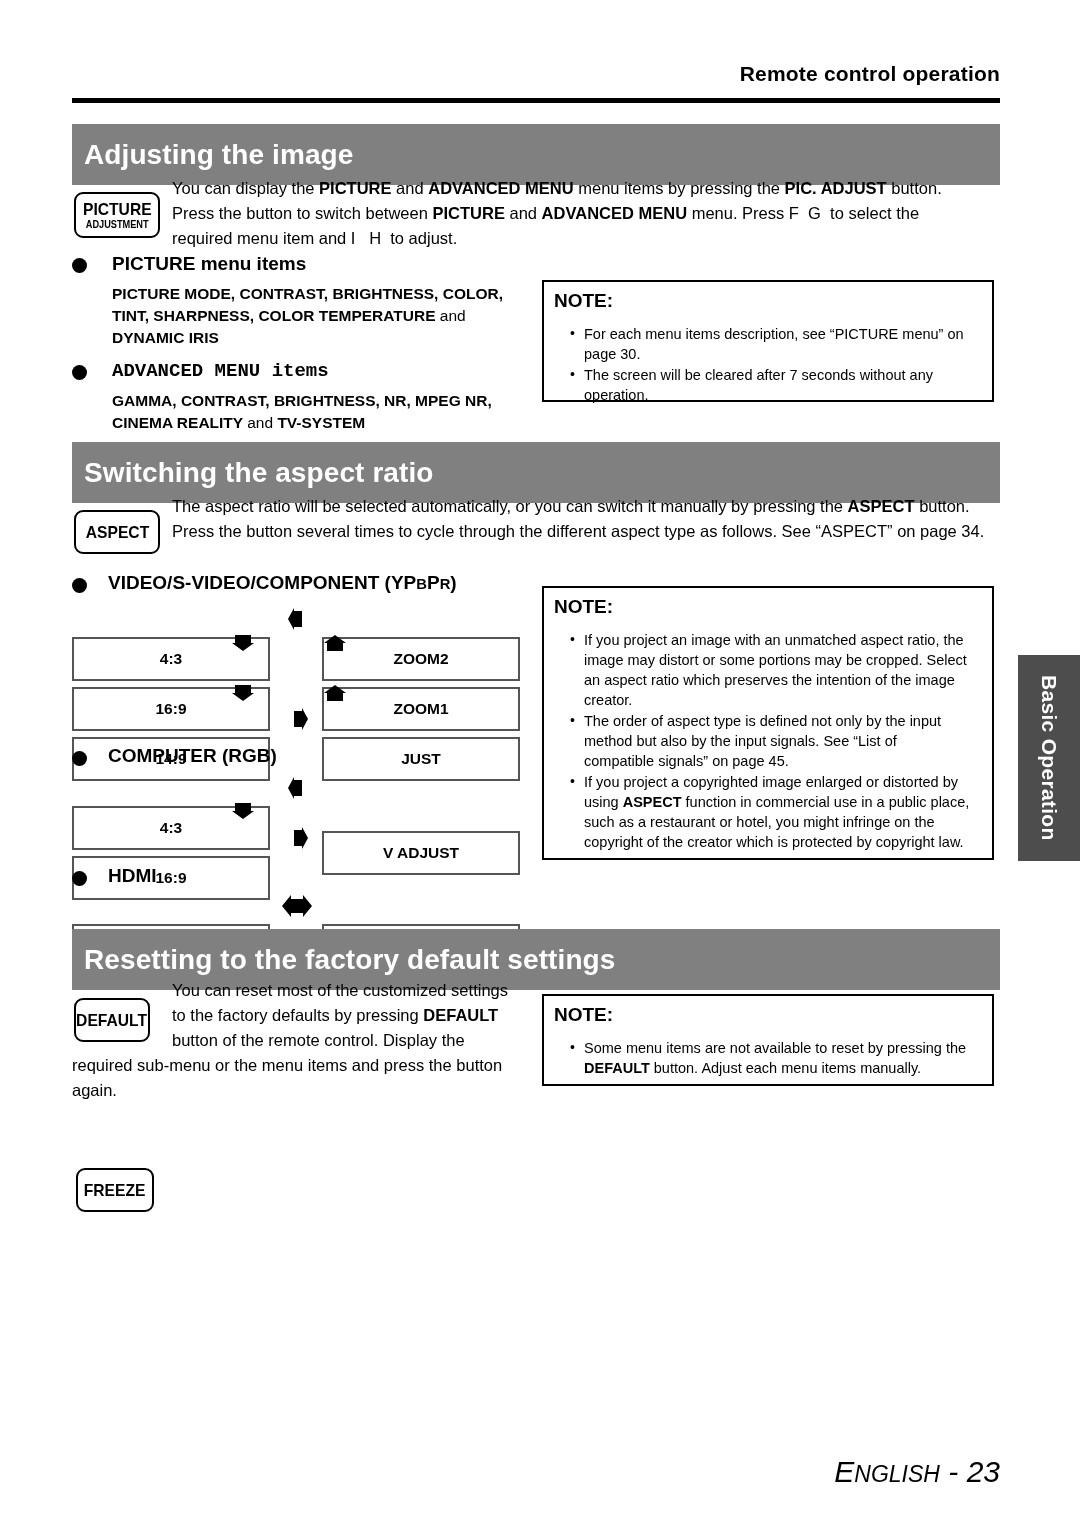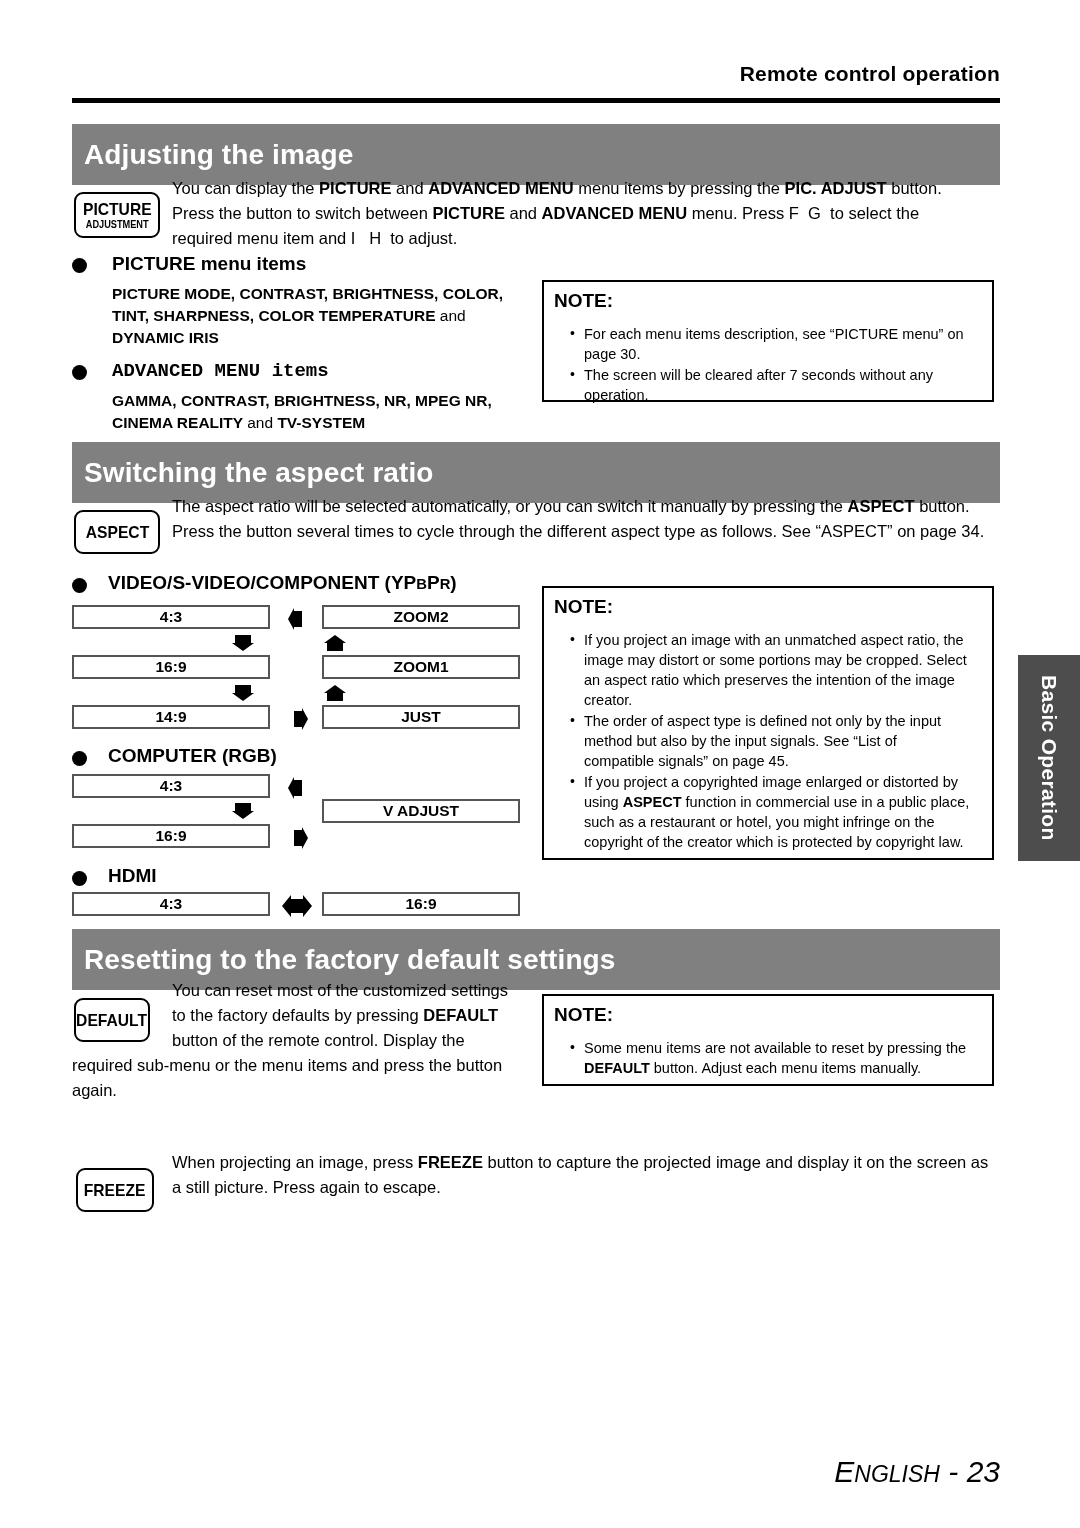--- a/index.html
+++ b/index.html
@@ -152,21 +152,22 @@
   .flow-box {
     position: absolute;
     border: 2px solid #555;
     background: #fff;
     box-sizing: border-box;
     display: flex;
     align-items: center;
     justify-content: center;
     font-size: 15.5px;
     font-weight: bold;
-    height: 24px;
+    height: 44px;
+    margin-top: 32px;
   }
   .arrow {
     position: absolute;
     color: #000;
     line-height: 1;
     font-size: 22px;
     font-weight: bold;
   }
   .arrow svg { display: block; }
 
@@ -347,21 +348,20 @@
     <ul class="note-list">
         <li>Some menu items are not available to reset by pressing the <b>DEFAULT</b> button. Adjust each menu items manually.</li>
       </ul>
   </div>
 
 
   <div class="key single" style="left:76px; top:1168px; width:78px; height:44px;">
     <div class="k-line1">FREEZE</div>
   </div>
 
-  <div class="body-text" style="left:172px; top:1150px; width:822px;">When projecting an image, press <b>FREEZE</b> button to capture the projected image and display it on the screen as a still picture. Press again to escape.</div>
 
   <div class="side-tab">
     <span>Basic Operation</span>
   </div>
 
   <div class="footer">
     <span>E<span class="small-cap">NGLISH</span></span><span style="font-style:italic;"> </span><span>-</span>
     <span>23</span>
   </div>
 

